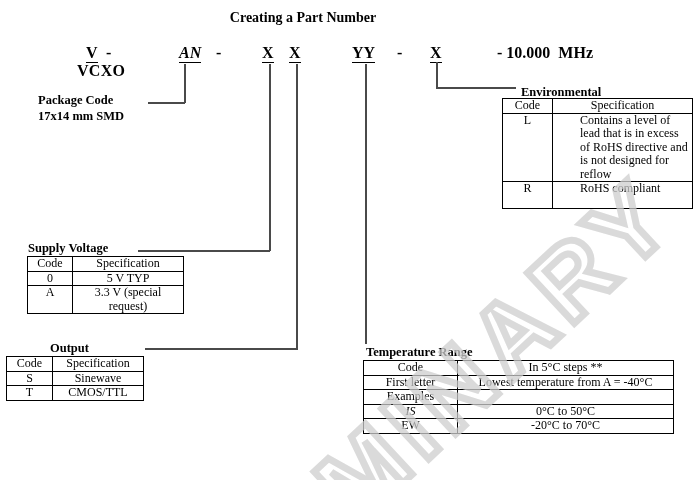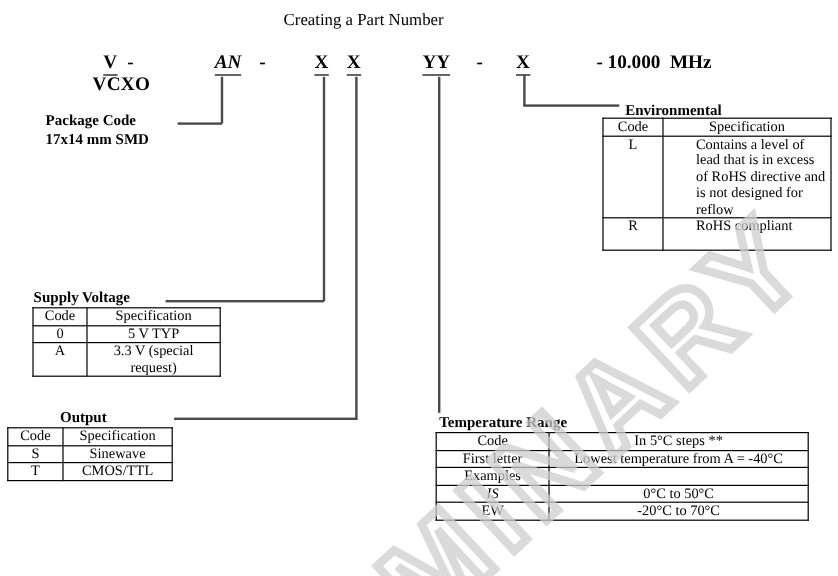--- a/index.html
+++ b/index.html
@@ -1,21 +1,21 @@
 <!DOCTYPE html>
 <html><head>
 <meta charset="utf-8">
 <style>
   html,body{margin:0;padding:0;background:#ffffff;}
   .canvas{
     position:relative;width:698px;height:480px;background:#ffffff;
     font-family:"Liberation Serif", serif;color:#000;overflow:hidden;
   }
   .abs{position:absolute;}
-  .title{font-weight:normal;font-size:14px;text-align:center;}
+  .title{font-weight:bold;font-size:14px;text-align:center;}
   .pn{font-weight:bold;font-size:16px;white-space:pre;line-height:16px;}
   .pn.u{border-bottom:1.5px solid #000;padding-bottom:1px;display:inline-block;}
   .caption{font-weight:bold;font-size:16px;letter-spacing:.3px;}
   .lbl{font-weight:bold;font-size:12.5px;white-space:nowrap;line-height:16px;}
   .line{position:absolute;background:#4a4a4a;}
   table{border-collapse:collapse;position:absolute;table-layout:fixed;}
   td{border:1.4px solid #000;font-size:12px;line-height:13.5px;padding:0 3px;
      text-align:center;overflow:hidden;}
   td.left{text-align:left;padding-left:27px;}
   td.top{vertical-align:top;}

